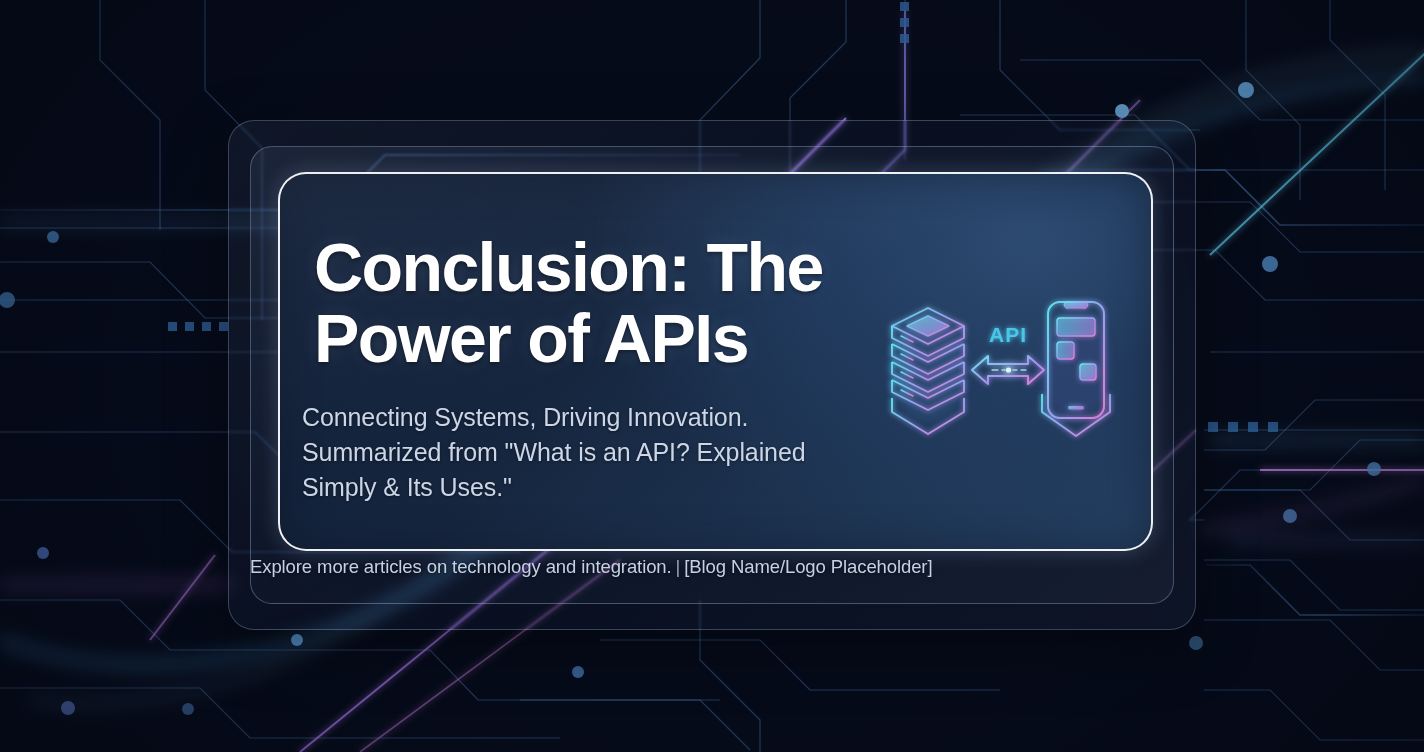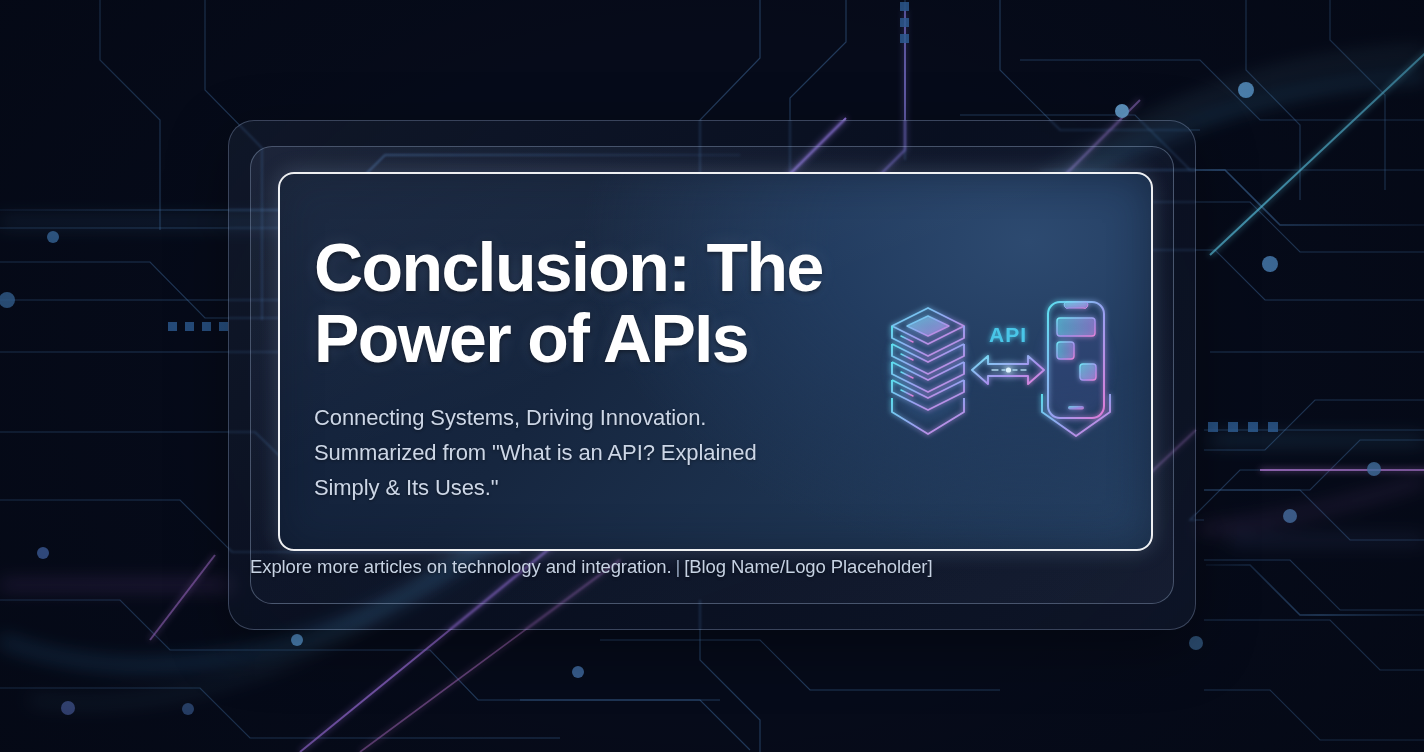--- a/index.html
+++ b/index.html
@@ -41,21 +41,21 @@
     position:absolute; left:250px; top:146px; width:924px; height:458px;
     border:1px solid rgba(175,197,230,.34);
     border-radius:22px;
     background:linear-gradient(160deg, rgba(150,175,220,.10) 0%, rgba(80,110,165,.05) 55%, rgba(130,160,205,.07) 100%);
   }
 
   
   .card {
     position:absolute; left:278px; top:172px; width:875px; height:379px;
     border:2px solid rgba(255,255,255,.93);
-    border-radius:16px;
+    border-radius:28px;
     background:
       radial-gradient(ellipse 620px 440px at 86% 18%, #2d4a70 0%, #223c60 32%, rgba(25,42,68,0) 72%),
       linear-gradient(128deg, #111f38 0%, #16263f 38%, #1e3553 72%, #254062 100%);
     box-shadow:0 0 22px rgba(180,205,245,.22), inset 0 0 40px rgba(10,18,34,.45);
     overflow:hidden;
   }
   .card-sheen {
     position:absolute; inset:0;
     background:linear-gradient(160deg, rgba(255,255,255,.05) 0%, rgba(255,255,255,0) 45%);
     pointer-events:none;
@@ -64,22 +64,22 @@
   .card-title {
     position:absolute; left:34px; top:58px; width:600px;
     font-size:68px; line-height:71px;
     font-weight:bold;
     letter-spacing:-1.6px;
     color:#ffffff;
     text-shadow:0 2px 5px rgba(0,0,0,.45), 0 0 18px rgba(190,215,255,.12);
     white-space:pre-line;
   }
   .card-subtitle {
-    position:absolute; left:34px; top:226px; width:600px;
-    font-size:22px; line-height:35px;
+    position:absolute; left:22px; top:226px; width:600px;
+    font-size:25px; line-height:35px;
     font-weight:normal;
     color:#ccd6e6;
     letter-spacing:-.1px;
     text-shadow:0 1px 3px rgba(0,0,0,.4);
     white-space:pre-line;
   }
 
   
   .illus { position:absolute; left:600px; top:120px; width:250px; height:165px; }
 

